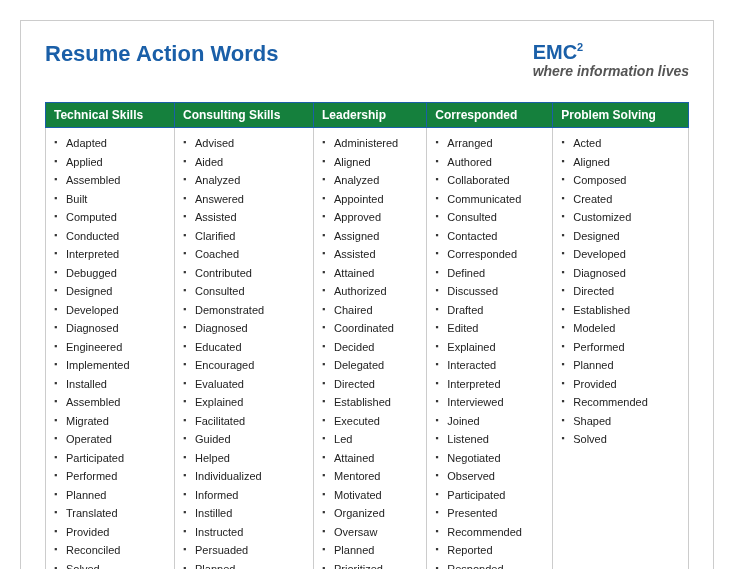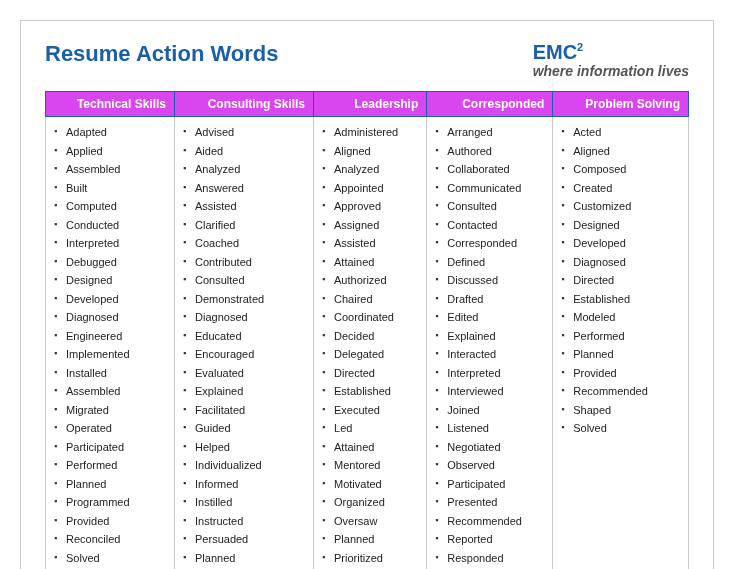--- a/index.html
+++ b/index.html
@@ -12,21 +12,21 @@
     }
     .page {
       background: #fff;
       border: 1px solid #ccc;
       padding: 20px 24px 24px;
     }
     .header {
       display: flex;
       justify-content: space-between;
       align-items: flex-start;
-      margin-bottom: 12px;
+      margin-bottom: 23px;
     }
     .title {
       font-size: 22px;
       font-weight: bold;
       color: #1a5fa8;
     }
     .logo {
       text-align: left;
       font-size: 18px;
       font-weight: bold;
@@ -47,25 +47,25 @@
       color: #555;
       font-style: italic;
       display: block;
     }
     table {
       width: 100%;
       border-collapse: collapse;
       font-size: 11px;
     }
     thead tr th {
-      background: #d946ef;
+      background: #15803d;
       color: #fff;
       font-weight: bold;
       padding: 5px 8px;
-      text-align: right;
+      text-align: left;
       border: 1px solid #1a5fa8;
       font-size: 12px;
     }
     tbody tr td {
       vertical-align: top;
       padding: 6px 8px;
       border: 1px solid #ccc;
       background: #fff;
     }
     ul.word-list {
@@ -131,21 +131,21 @@
               <li>Diagnosed</li>
               <li>Engineered</li>
               <li>Implemented</li>
               <li>Installed</li>
               <li>Assembled</li>
               <li>Migrated</li>
               <li>Operated</li>
               <li>Participated</li>
               <li>Performed</li>
               <li>Planned</li>
-              <li>Programmed</li>
+              <li>Translated</li>
               <li>Provided</li>
               <li>Reconciled</li>
               <li>Solved</li>
               <li>Standardized</li>
             </ul>
           </td>
           <td>
             <ul class="word-list">
               <li>Advised</li>
               <li>Aided</li>

